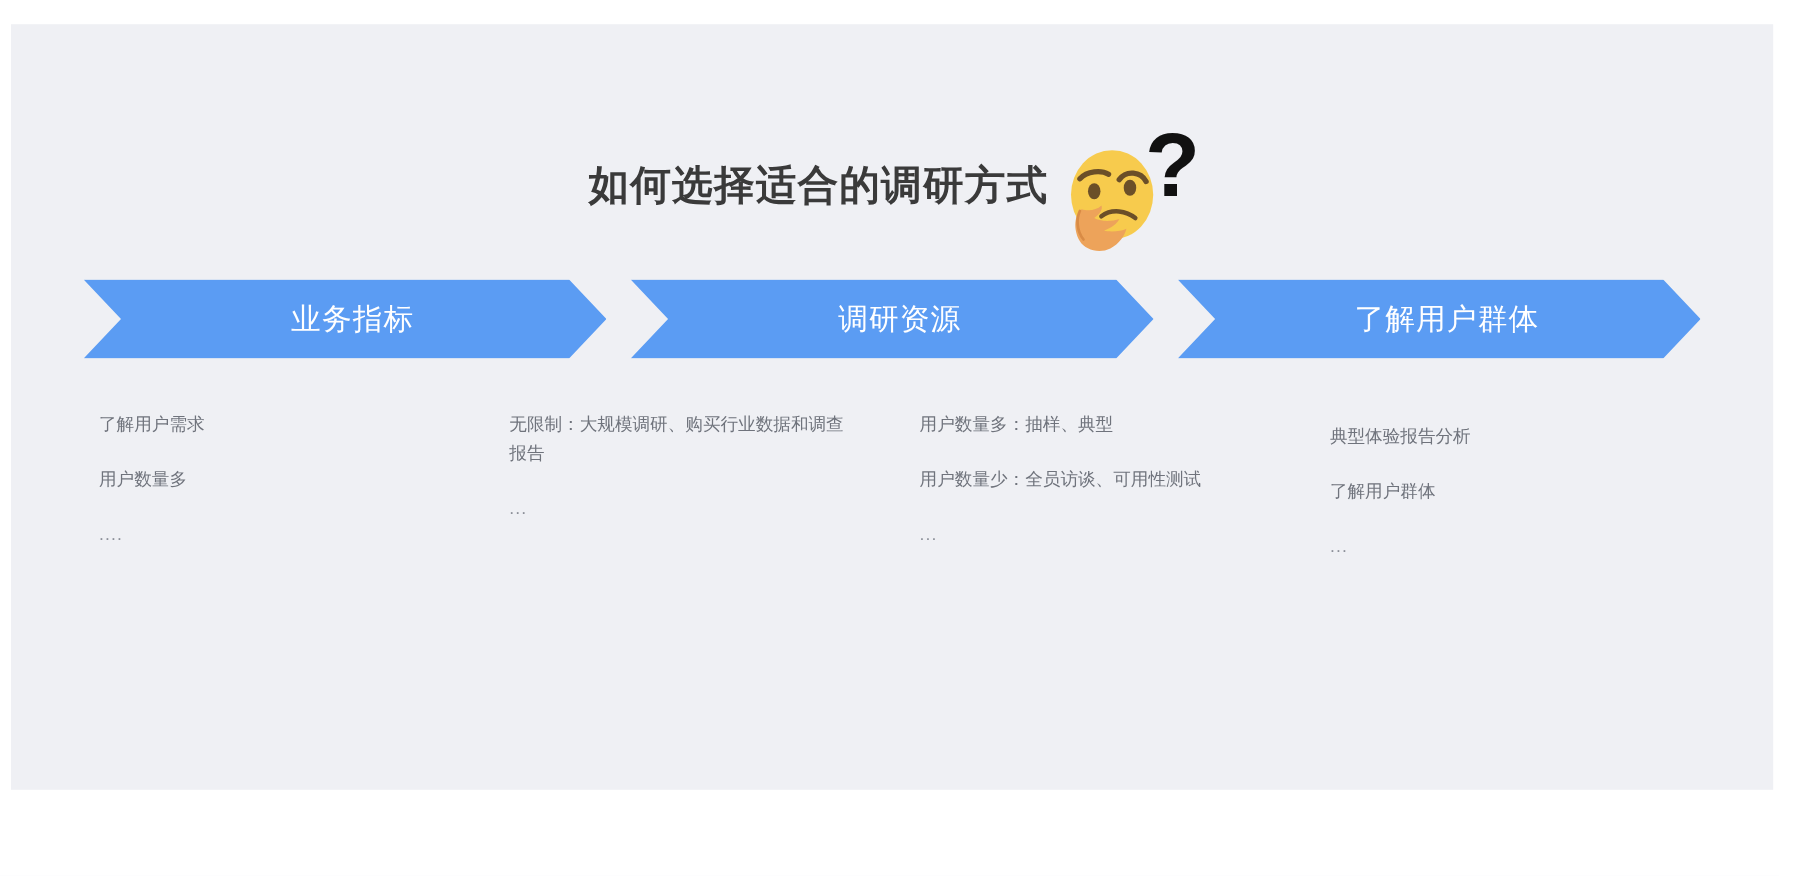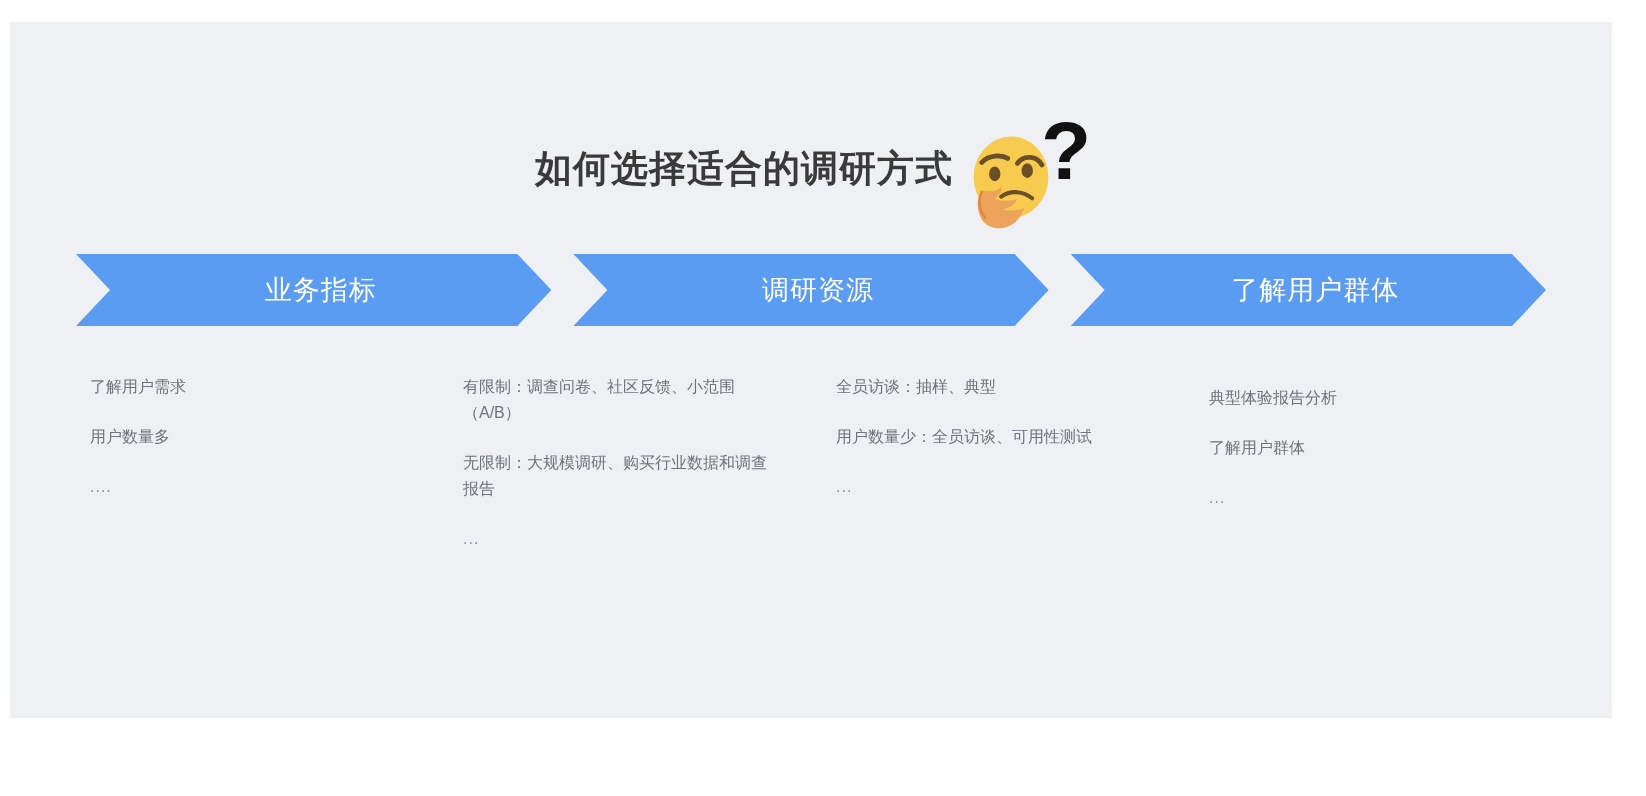--- a/index.html
+++ b/index.html
@@ -183,27 +183,26 @@
 
   <div class="columns">
 
     <div class="column">
       <div class="column-item">了解用户需求</div>
       <div class="column-item">用户数量多</div>
       <div class="column-item ellipsis">....</div>
     </div>
 
     <div class="column">
-      <div class="column-item">有限制：调查问卷、社区反馈、小范围（A/B）</div>
       <div class="column-item">无限制：大规模调研、购买行业数据和调查报告</div>
       <div class="column-item ellipsis">...</div>
     </div>
 
     <div class="column">
-      <div class="column-item">全员访谈：抽样、典型</div>
+      <div class="column-item">用户数量多：抽样、典型</div>
       <div class="column-item">用户数量少：全员访谈、可用性测试</div>
       <div class="column-item ellipsis">...</div>
     </div>
 
     <div class="column">
       <div class="column-item">典型体验报告分析</div>
       <div class="column-item">了解用户群体</div>
       <div class="column-item ellipsis">...</div>
     </div>
 

